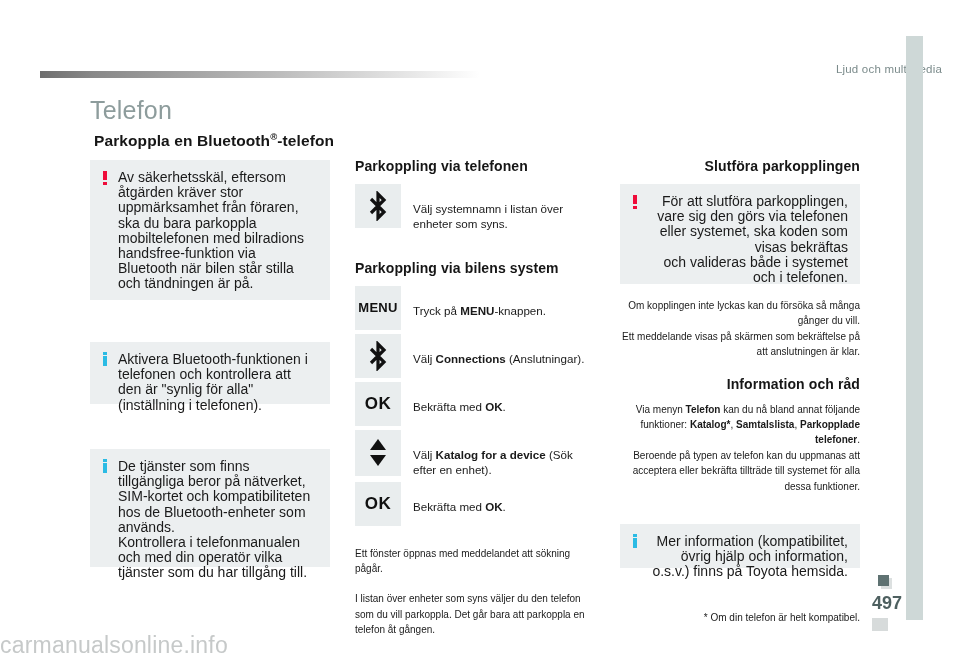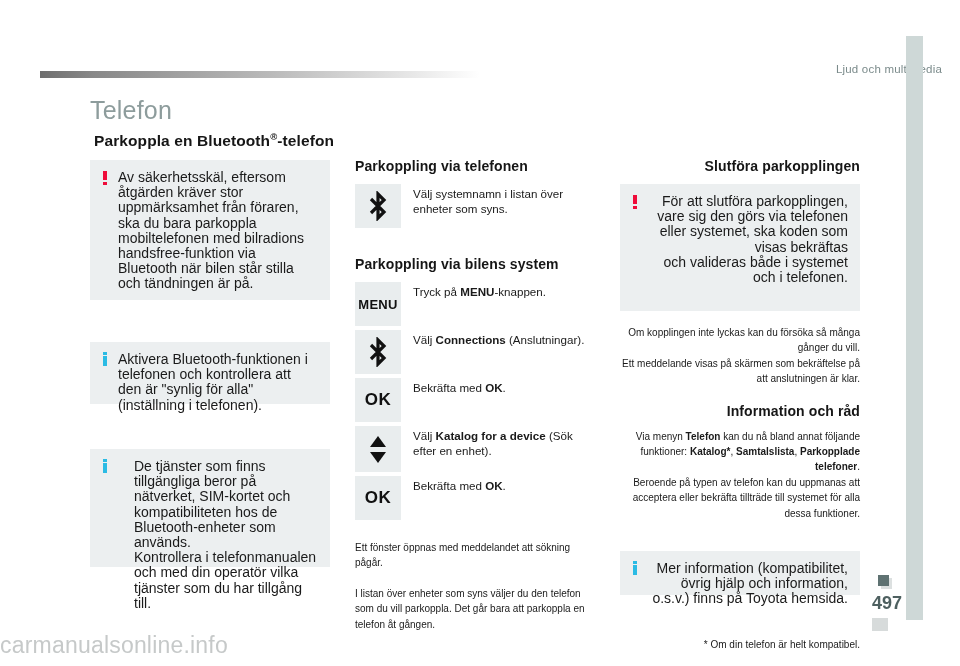--- a/index.html
+++ b/index.html
@@ -197,20 +197,21 @@
     align-items: center;
     justify-content: center;
     margin-right: 12px;
   }
   .step .key.tall { height: 46px; }
   .step .desc {
     font-size: 11.6px;
     line-height: 15.4px;
     padding-top: 2px;
     color: #1a1a1a;
+    margin-top: 15px;
   }
   .step .desc b { font-weight: bold; }
   .key-text {
     font-size: 13px;
     font-weight: bold;
     letter-spacing: .3px;
     color: #111;
   }
   .key-text.ok { font-size: 17px; letter-spacing: .5px; }
   .arrows {
@@ -252,21 +253,21 @@
 
     <div class="callout" style="margin-top:42px;height:62px;">
       <div class="ico">
           <span class="info-glyph"></span>
         </div>
       <div class="txt">Aktivera Bluetooth-funktionen i telefonen och kontrollera att den är "synlig för alla" (inställning i telefonen).</div>
     </div>
 
     <div class="callout" style="margin-top:45px;height:118px;white-space:pre-line;">
       <div class="ico"><span class="info-glyph"></span></div>
-      <div class="txt" style="white-space:pre-line;margin-left:16px;">De tjänster som finns tillgängliga beror på nätverket, SIM-kortet och kompatibiliteten hos de Bluetooth-enheter som används.
+      <div class="txt" style="white-space:pre-line;">De tjänster som finns tillgängliga beror på nätverket, SIM-kortet och kompatibiliteten hos de Bluetooth-enheter som används.
 Kontrollera i telefonmanualen och med din operatör vilka tjänster som du har tillgång till.</div>
     </div>
 
   </div>
 
   <div class="col col-2" style="top:158px;">
 
     <div class="h3">Parkoppling via telefonen</div>
 
     <div class="step">
@@ -322,21 +323,21 @@
 
     <p class="body" style="margin-top:20px;">Ett fönster öppnas med meddelandet att sökning pågår.</p>
     <p class="body" style="margin-top:15px;">I listan över enheter som syns väljer du den telefon som du vill parkoppla. Det går bara att parkoppla en telefon åt gången.</p>
 
   </div>
 
   <div class="col col-3" style="top:158px;">
 
     <div class="h3">Slutföra parkopplingen</div>
 
-    <div class="callout" style="height:127px;white-space:pre-line;">
+    <div class="callout" style="height:100px;white-space:pre-line;">
       <div class="ico"><span class="bang-glyph"></span></div>
       <div class="txt" style="white-space:pre-line;">För att slutföra parkopplingen, vare sig den görs via telefonen eller systemet, ska koden som visas bekräftas
 och valideras både i systemet och i telefonen.</div>
     </div>
 
     <p class="body" style="margin-top:14px;white-space:pre-line;">Om kopplingen inte lyckas kan du försöka så många gånger du vill.
 Ett meddelande visas på skärmen som bekräftelse på att anslutningen är klar.</p>
 
     <div class="h3" style="margin-top:16px;">Information och råd</div>
 

